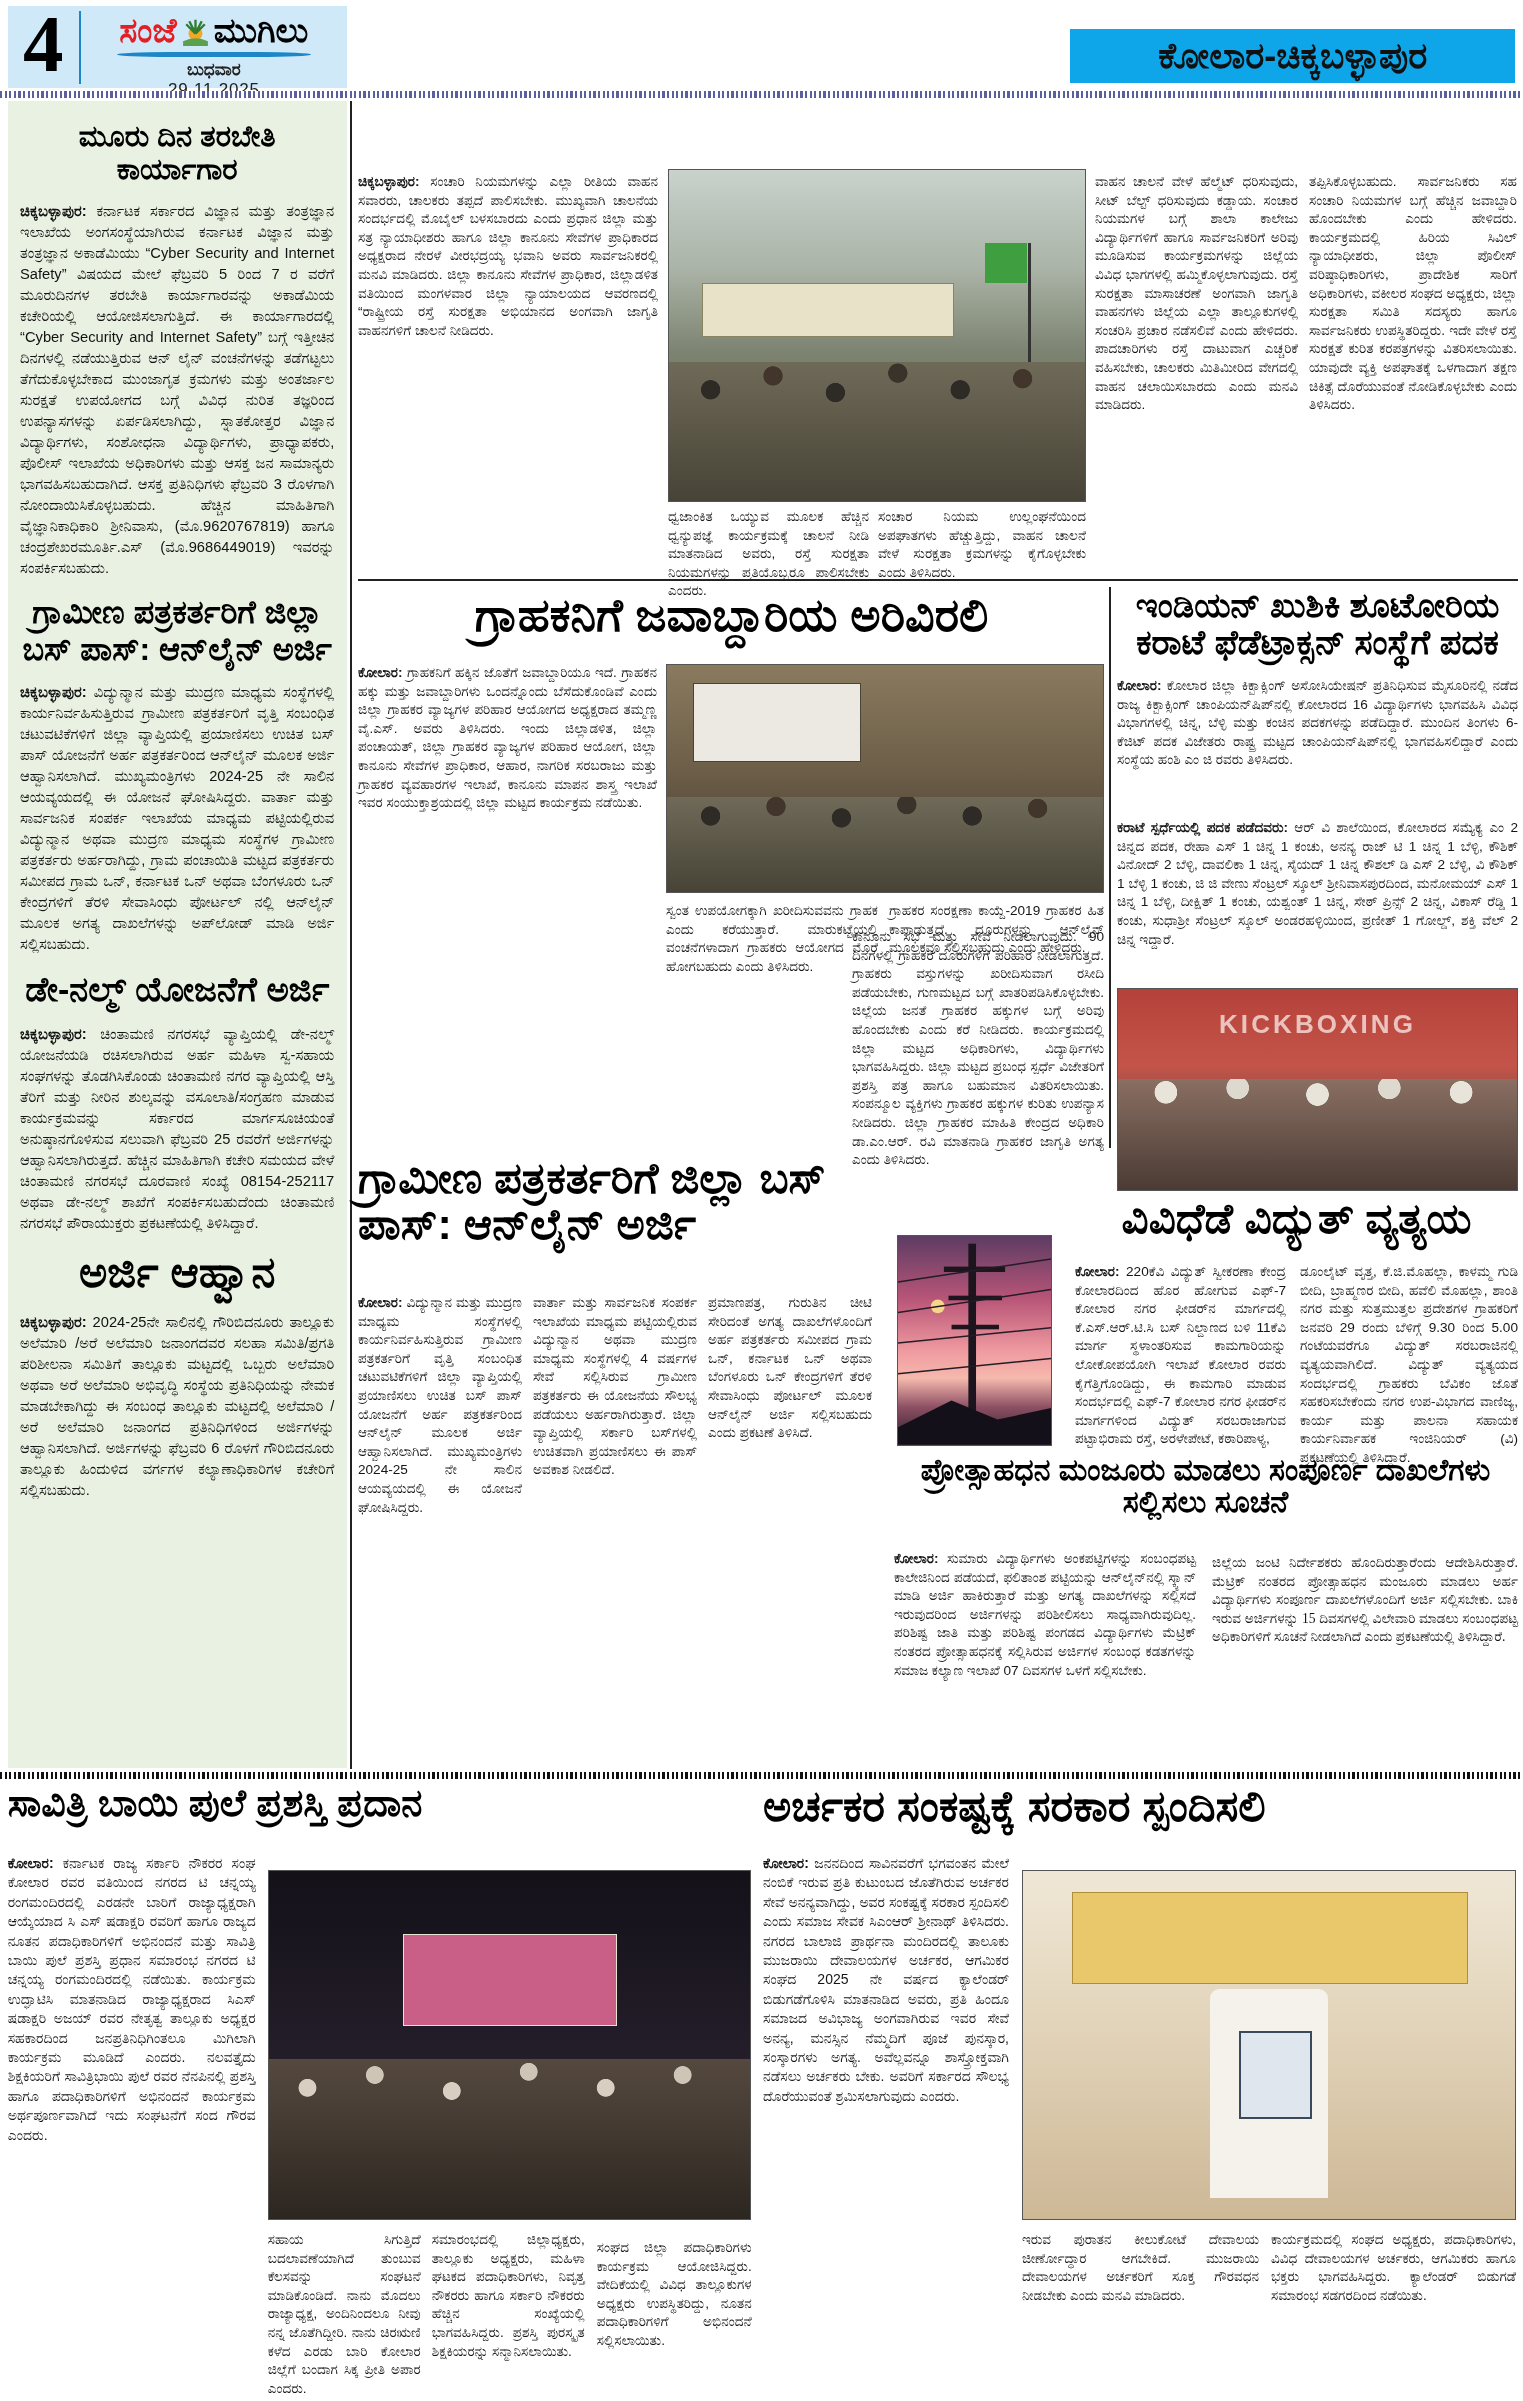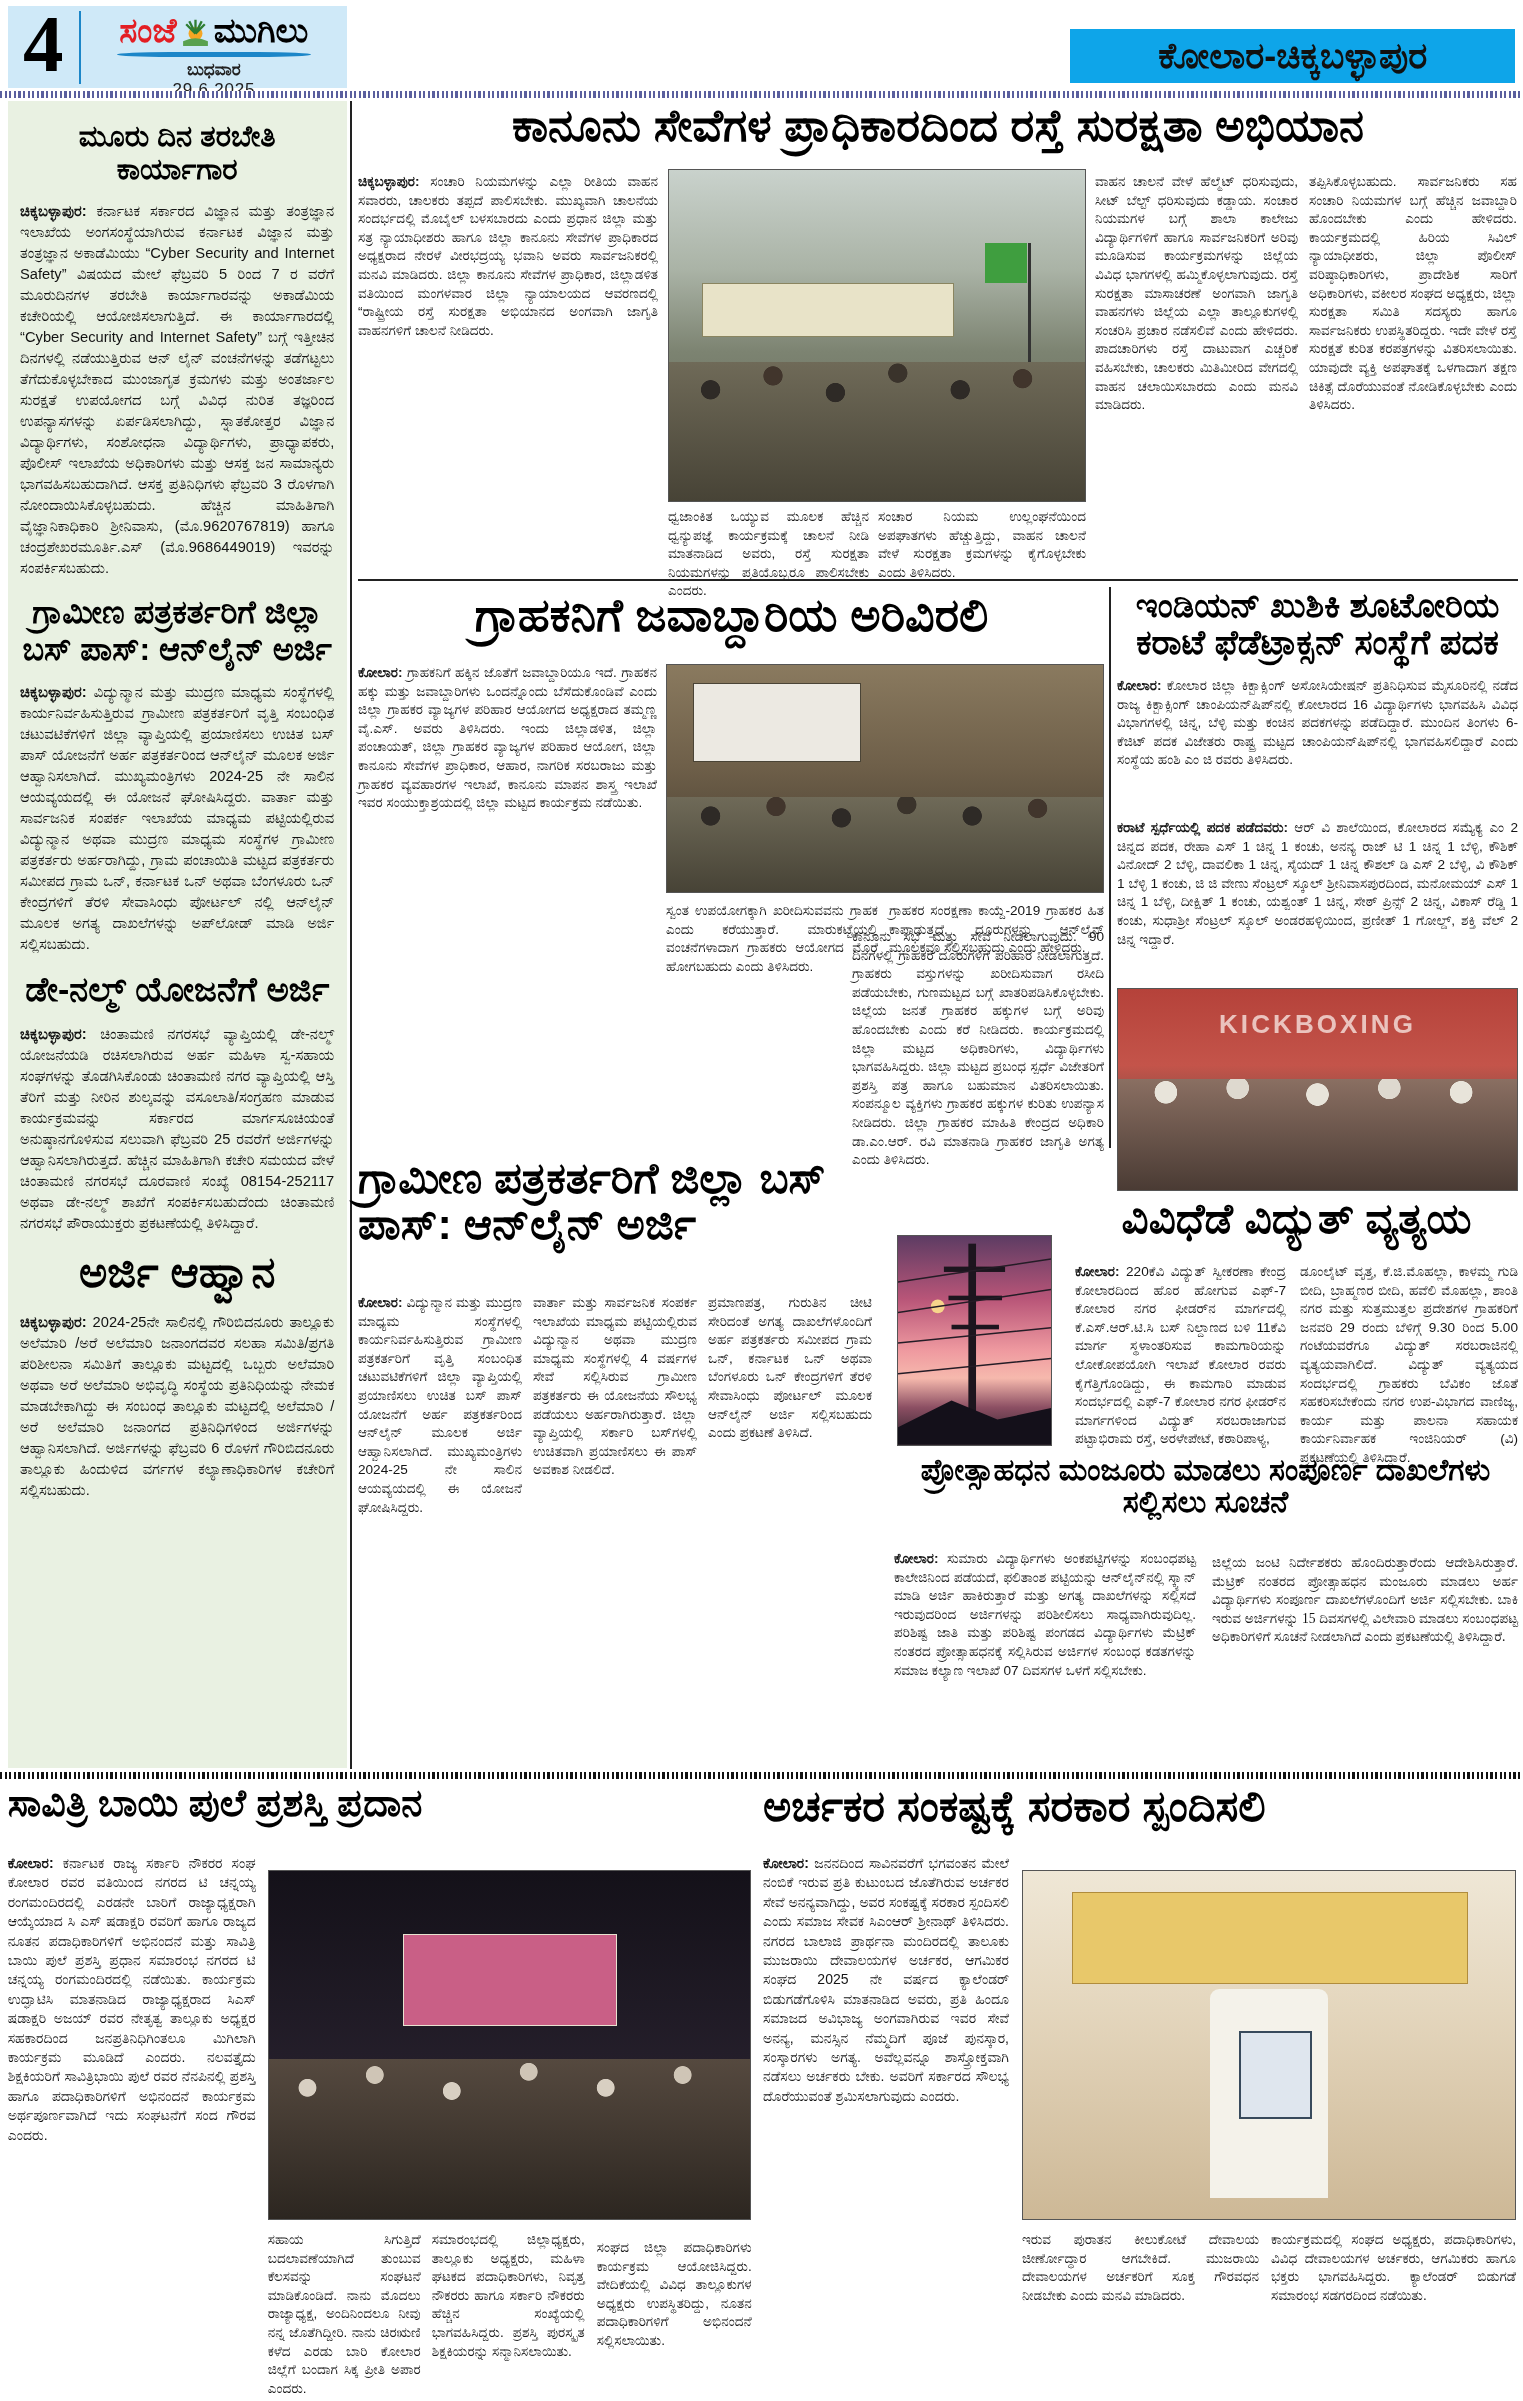--- a/index.html
+++ b/index.html
@@ -99,21 +99,21 @@
         <span class="t-red">ಸಂಜೆ</span>
         <svg class="logo" viewBox="0 0 40 40">
           <circle cx="20" cy="24" r="9" fill="#f5a623"></circle>
           <path d="M20 24 L8 12 M20 24 L20 6 M20 24 L32 12 M20 24 L12 8 M20 24 L28 8" stroke="#2e7d32" stroke-width="3" fill="none"></path>
           <path d="M4 34 Q20 26 36 34 L36 40 L4 40 Z" fill="#59a14f"></path>
         </svg>
         <span class="t-black">ಮುಗಿಲು</span>
       </div>
       <div class="swoosh"></div>
       <div class="day">ಬುಧವಾರ</div>
-      <div class="date">29.6.2025</div>
+      <div class="date">29.11.2025</div>
     </div>
   </div>
   <div class="region-box">ಕೋಲಾರ-ಚಿಕ್ಕಬಳ್ಳಾಪುರ</div>
   <div class="hatch" style="top:91px;"></div>
 
   <div class="leftcol">
     <div class="lc-head h1">ಮೂರು ದಿನ ತರಬೇತಿ ಕಾರ್ಯಾಗಾರ</div>
     <p class="lc-body"><b class="dl">ಚಿಕ್ಕಬಳ್ಳಾಪುರ:</b> <span>ಕರ್ನಾಟಕ ಸರ್ಕಾರದ ವಿಜ್ಞಾನ ಮತ್ತು ತಂತ್ರಜ್ಞಾನ ಇಲಾಖೆಯ ಅಂಗಸಂಸ್ಥೆಯಾಗಿರುವ ಕರ್ನಾಟಕ ವಿಜ್ಞಾನ ಮತ್ತು ತಂತ್ರಜ್ಞಾನ ಅಕಾಡೆಮಿಯು “Cyber Security and Internet Safety” ವಿಷಯದ ಮೇಲೆ ಫೆಬ್ರವರಿ 5 ರಿಂದ 7 ರ ವರೆಗೆ ಮೂರುದಿನಗಳ ತರಬೇತಿ ಕಾರ್ಯಾಗಾರವನ್ನು ಅಕಾಡೆಮಿಯ ಕಚೇರಿಯಲ್ಲಿ ಆಯೋಜಿಸಲಾಗುತ್ತಿದೆ. ಈ ಕಾರ್ಯಾಗಾರದಲ್ಲಿ “Cyber Security and Internet Safety” ಬಗ್ಗೆ ಇತ್ತೀಚಿನ ದಿನಗಳಲ್ಲಿ ನಡೆಯುತ್ತಿರುವ ಆನ್ ಲೈನ್ ವಂಚನೆಗಳನ್ನು ತಡೆಗಟ್ಟಲು ತೆಗೆದುಕೊಳ್ಳಬೇಕಾದ ಮುಂಜಾಗೃತ ಕ್ರಮಗಳು ಮತ್ತು ಅಂತರ್ಜಾಲ ಸುರಕ್ಷತೆ ಉಪಯೋಗದ ಬಗ್ಗೆ ವಿವಿಧ ನುರಿತ ತಜ್ಞರಿಂದ ಉಪನ್ಯಾಸಗಳನ್ನು ಏರ್ಪಡಿಸಲಾಗಿದ್ದು, ಸ್ನಾತಕೋತ್ತರ ವಿಜ್ಞಾನ ವಿದ್ಯಾರ್ಥಿಗಳು, ಸಂಶೋಧನಾ ವಿದ್ಯಾರ್ಥಿಗಳು, ಪ್ರಾಧ್ಯಾಪಕರು, ಪೊಲೀಸ್ ಇಲಾಖೆಯ ಅಧಿಕಾರಿಗಳು ಮತ್ತು ಆಸಕ್ತ ಜನ ಸಾಮಾನ್ಯರು ಭಾಗವಹಿಸಬಹುದಾಗಿದೆ. ಆಸಕ್ತ ಪ್ರತಿನಿಧಿಗಳು ಫೆಬ್ರವರಿ 3 ರೊಳಗಾಗಿ ನೋಂದಾಯಿಸಿಕೊಳ್ಳಬಹುದು. ಹೆಚ್ಚಿನ ಮಾಹಿತಿಗಾಗಿ ವೈಜ್ಞಾನಿಕಾಧಿಕಾರಿ ಶ್ರೀನಿವಾಸು, (ಮೊ.9620767819) ಹಾಗೂ ಚಂದ್ರಶೇಖರಮೂರ್ತಿ.ಎಸ್ (ಮೊ.9686449019) ಇವರನ್ನು ಸಂಪರ್ಕಿಸಬಹುದು.</span></p>
 
     <div class="lc-head h2">ಗ್ರಾಮೀಣ ಪತ್ರಕರ್ತರಿಗೆ ಜಿಲ್ಲಾ ಬಸ್ ಪಾಸ್: ಆನ್‌ಲೈನ್ ಅರ್ಜಿ</div>
@@ -121,21 +121,20 @@
 
     <div class="lc-head h3">ಡೇ-ನಲ್ಮ್ ಯೋಜನೆಗೆ ಅರ್ಜಿ</div>
     <p class="lc-body"><b class="dl">ಚಿಕ್ಕಬಳ್ಳಾಪುರ:</b> <span>ಚಿಂತಾಮಣಿ ನಗರಸಭೆ ವ್ಯಾಪ್ತಿಯಲ್ಲಿ ಡೇ-ನಲ್ಮ್ ಯೋಜನೆಯಡಿ ರಚಿಸಲಾಗಿರುವ ಅರ್ಹ ಮಹಿಳಾ ಸ್ವ-ಸಹಾಯ ಸಂಘಗಳನ್ನು ತೊಡಗಿಸಿಕೊಂಡು ಚಿಂತಾಮಣಿ ನಗರ ವ್ಯಾಪ್ತಿಯಲ್ಲಿ ಆಸ್ತಿ ತೆರಿಗೆ ಮತ್ತು ನೀರಿನ ಶುಲ್ಕವನ್ನು ವಸೂಲಾತಿ/ಸಂಗ್ರಹಣ ಮಾಡುವ ಕಾರ್ಯಕ್ರಮವನ್ನು ಸರ್ಕಾರದ ಮಾರ್ಗಸೂಚಿಯಂತೆ ಅನುಷ್ಠಾನಗೊಳಿಸುವ ಸಲುವಾಗಿ ಫೆಬ್ರವರಿ 25 ರವರೆಗೆ ಅರ್ಜಿಗಳನ್ನು ಆಹ್ವಾನಿಸಲಾಗಿರುತ್ತದೆ. ಹೆಚ್ಚಿನ ಮಾಹಿತಿಗಾಗಿ ಕಚೇರಿ ಸಮಯದ ವೇಳೆ ಚಿಂತಾಮಣಿ ನಗರಸಭೆ ದೂರವಾಣಿ ಸಂಖ್ಯೆ 08154-252117 ಅಥವಾ ಡೇ-ನಲ್ಮ್ ಶಾಖೆಗೆ ಸಂಪರ್ಕಿಸಬಹುದೆಂದು ಚಿಂತಾಮಣಿ ನಗರಸಭೆ ಪೌರಾಯುಕ್ತರು ಪ್ರಕಟಣೆಯಲ್ಲಿ ತಿಳಿಸಿದ್ದಾರೆ.</span></p>
 
     <div class="lc-head h4">ಅರ್ಜಿ ಆಹ್ವಾನ</div>
     <p class="lc-body"><b class="dl">ಚಿಕ್ಕಬಳ್ಳಾಪುರ:</b> <span>2024-25ನೇ ಸಾಲಿನಲ್ಲಿ ಗೌರಿಬಿದನೂರು ತಾಲ್ಲೂಕು ಅಲೆಮಾರಿ /ಅರೆ ಅಲೆಮಾರಿ ಜನಾಂಗದವರ ಸಲಹಾ ಸಮಿತಿ/ಪ್ರಗತಿ ಪರಿಶೀಲನಾ ಸಮಿತಿಗೆ ತಾಲ್ಲೂಕು ಮಟ್ಟದಲ್ಲಿ ಒಬ್ಬರು ಅಲೆಮಾರಿ ಅಥವಾ ಅರೆ ಅಲೆಮಾರಿ ಅಭಿವೃದ್ಧಿ ಸಂಸ್ಥೆಯ ಪ್ರತಿನಿಧಿಯನ್ನು ನೇಮಕ ಮಾಡಬೇಕಾಗಿದ್ದು ಈ ಸಂಬಂಧ ತಾಲ್ಲೂಕು ಮಟ್ಟದಲ್ಲಿ ಅಲೆಮಾರಿ /ಅರೆ ಅಲೆಮಾರಿ ಜನಾಂಗದ ಪ್ರತಿನಿಧಿಗಳಿಂದ ಅರ್ಜಿಗಳನ್ನು ಆಹ್ವಾನಿಸಲಾಗಿದೆ. ಅರ್ಜಿಗಳನ್ನು ಫೆಬ್ರವರಿ 6 ರೊಳಗೆ ಗೌರಿಬಿದನೂರು ತಾಲ್ಲೂಕು ಹಿಂದುಳಿದ ವರ್ಗಗಳ ಕಲ್ಯಾಣಾಧಿಕಾರಿಗಳ ಕಚೇರಿಗೆ ಸಲ್ಲಿಸಬಹುದು.</span></p>
   </div>
   <div class="vrule" style="left:350px;top:101px;height:1668px;"></div>
 
   <div class="art" style="left:358px;top:102px;width:1160px;height:474px;">
-    <div class="headline" style="font-size:45px;">ಕಾನೂನು ಸೇವೆಗಳ ಪ್ರಾಧಿಕಾರದಿಂದ ರಸ್ತೆ ಸುರಕ್ಷತಾ ಅಭಿಯಾನ</div>
     <div class="bcol" style="left:0;top:71px;width:300px;height:395px;"><b class="dl">ಚಿಕ್ಕಬಳ್ಳಾಪುರ:</b> <span>ಸಂಚಾರಿ ನಿಯಮಗಳನ್ನು ಎಲ್ಲಾ ರೀತಿಯ ವಾಹನ ಸವಾರರು, ಚಾಲಕರು ತಪ್ಪದೆ ಪಾಲಿಸಬೇಕು. ಮುಖ್ಯವಾಗಿ ಚಾಲನೆಯ ಸಂದರ್ಭದಲ್ಲಿ ಮೊಬೈಲ್ ಬಳಸಬಾರದು ಎಂದು ಪ್ರಧಾನ ಜಿಲ್ಲಾ ಮತ್ತು ಸತ್ರ ನ್ಯಾಯಾಧೀಶರು ಹಾಗೂ ಜಿಲ್ಲಾ ಕಾನೂನು ಸೇವೆಗಳ ಪ್ರಾಧಿಕಾರದ ಅಧ್ಯಕ್ಷರಾದ ನೇರಳೆ ವೀರಭದ್ರಯ್ಯ ಭವಾನಿ ಅವರು ಸಾರ್ವಜನಿಕರಲ್ಲಿ ಮನವಿ ಮಾಡಿದರು. ಜಿಲ್ಲಾ ಕಾನೂನು ಸೇವೆಗಳ ಪ್ರಾಧಿಕಾರ, ಜಿಲ್ಲಾಡಳಿತ ವತಿಯಿಂದ ಮಂಗಳವಾರ ಜಿಲ್ಲಾ ನ್ಯಾಯಾಲಯದ ಆವರಣದಲ್ಲಿ “ರಾಷ್ಟ್ರೀಯ ರಸ್ತೆ ಸುರಕ್ಷತಾ ಅಭಿಯಾನದ ಅಂಗವಾಗಿ ಜಾಗೃತಿ ವಾಹನಗಳಿಗೆ ಚಾಲನೆ ನೀಡಿದರು.</span></div>
     <div class="photo ph-road" style="left:310px;top:67px;width:418px;height:333px;">
       <div class="banner"></div>
       <div class="flag"></div>
       <div class="pole"></div>
       <div class="ph-crowd"></div>
     </div>
     <div class="bcol" style="left:310px;top:406px;width:201px;height:62px;">ಧ್ವಜಾಂಕಿತ ಒಯ್ಯುವ ಮೂಲಕ ಹೆಚ್ಚಿನ ಧ್ವನ್ಯುಪಜ್ಞೆ ಕಾರ್ಯಕ್ರಮಕ್ಕೆ ಚಾಲನೆ ನೀಡಿ ಮಾತನಾಡಿದ ಅವರು, ರಸ್ತೆ ಸುರಕ್ಷತಾ ನಿಯಮಗಳನ್ನು ಪ್ರತಿಯೊಬ್ಬರೂ ಪಾಲಿಸಬೇಕು ಎಂದರು.</div>
     <div class="bcol" style="left:520px;top:406px;width:208px;height:62px;">ಸಂಚಾರ ನಿಯಮ ಉಲ್ಲಂಘನೆಯಿಂದ ಅಪಘಾತಗಳು ಹೆಚ್ಚುತ್ತಿದ್ದು, ವಾಹನ ಚಾಲನೆ ವೇಳೆ ಸುರಕ್ಷತಾ ಕ್ರಮಗಳನ್ನು ಕೈಗೊಳ್ಳಬೇಕು ಎಂದು ತಿಳಿಸಿದರು.</div>
     <div class="bcol" style="left:737px;top:71px;width:203px;height:396px;">ವಾಹನ ಚಾಲನೆ ವೇಳೆ ಹೆಲ್ಮೆಟ್ ಧರಿಸುವುದು, ಸೀಟ್ ಬೆಲ್ಟ್ ಧರಿಸುವುದು ಕಡ್ಡಾಯ. ಸಂಚಾರ ನಿಯಮಗಳ ಬಗ್ಗೆ ಶಾಲಾ ಕಾಲೇಜು ವಿದ್ಯಾರ್ಥಿಗಳಿಗೆ ಹಾಗೂ ಸಾರ್ವಜನಿಕರಿಗೆ ಅರಿವು ಮೂಡಿಸುವ ಕಾರ್ಯಕ್ರಮಗಳನ್ನು ಜಿಲ್ಲೆಯ ವಿವಿಧ ಭಾಗಗಳಲ್ಲಿ ಹಮ್ಮಿಕೊಳ್ಳಲಾಗುವುದು. ರಸ್ತೆ ಸುರಕ್ಷತಾ ಮಾಸಾಚರಣೆ ಅಂಗವಾಗಿ ಜಾಗೃತಿ ವಾಹನಗಳು ಜಿಲ್ಲೆಯ ಎಲ್ಲಾ ತಾಲ್ಲೂಕುಗಳಲ್ಲಿ ಸಂಚರಿಸಿ ಪ್ರಚಾರ ನಡೆಸಲಿವೆ ಎಂದು ಹೇಳಿದರು. ಪಾದಚಾರಿಗಳು ರಸ್ತೆ ದಾಟುವಾಗ ಎಚ್ಚರಿಕೆ ವಹಿಸಬೇಕು, ಚಾಲಕರು ಮಿತಿಮೀರಿದ ವೇಗದಲ್ಲಿ ವಾಹನ ಚಲಾಯಿಸಬಾರದು ಎಂದು ಮನವಿ ಮಾಡಿದರು.</div>

